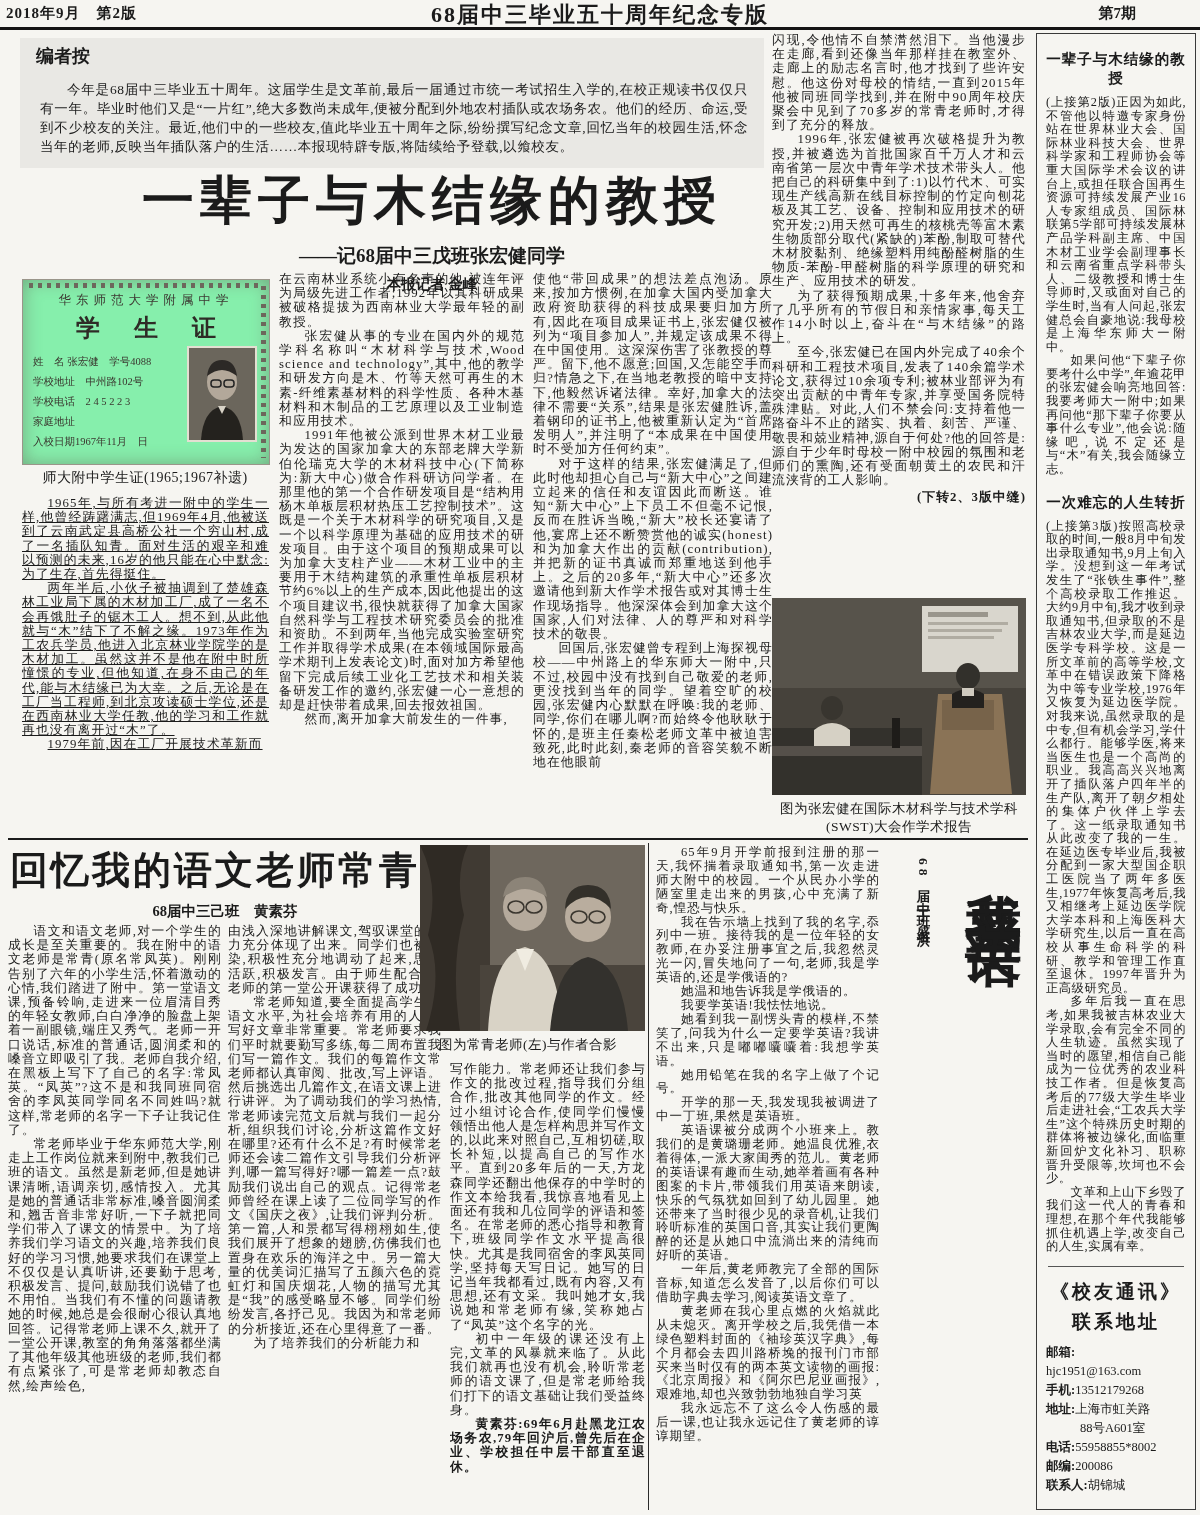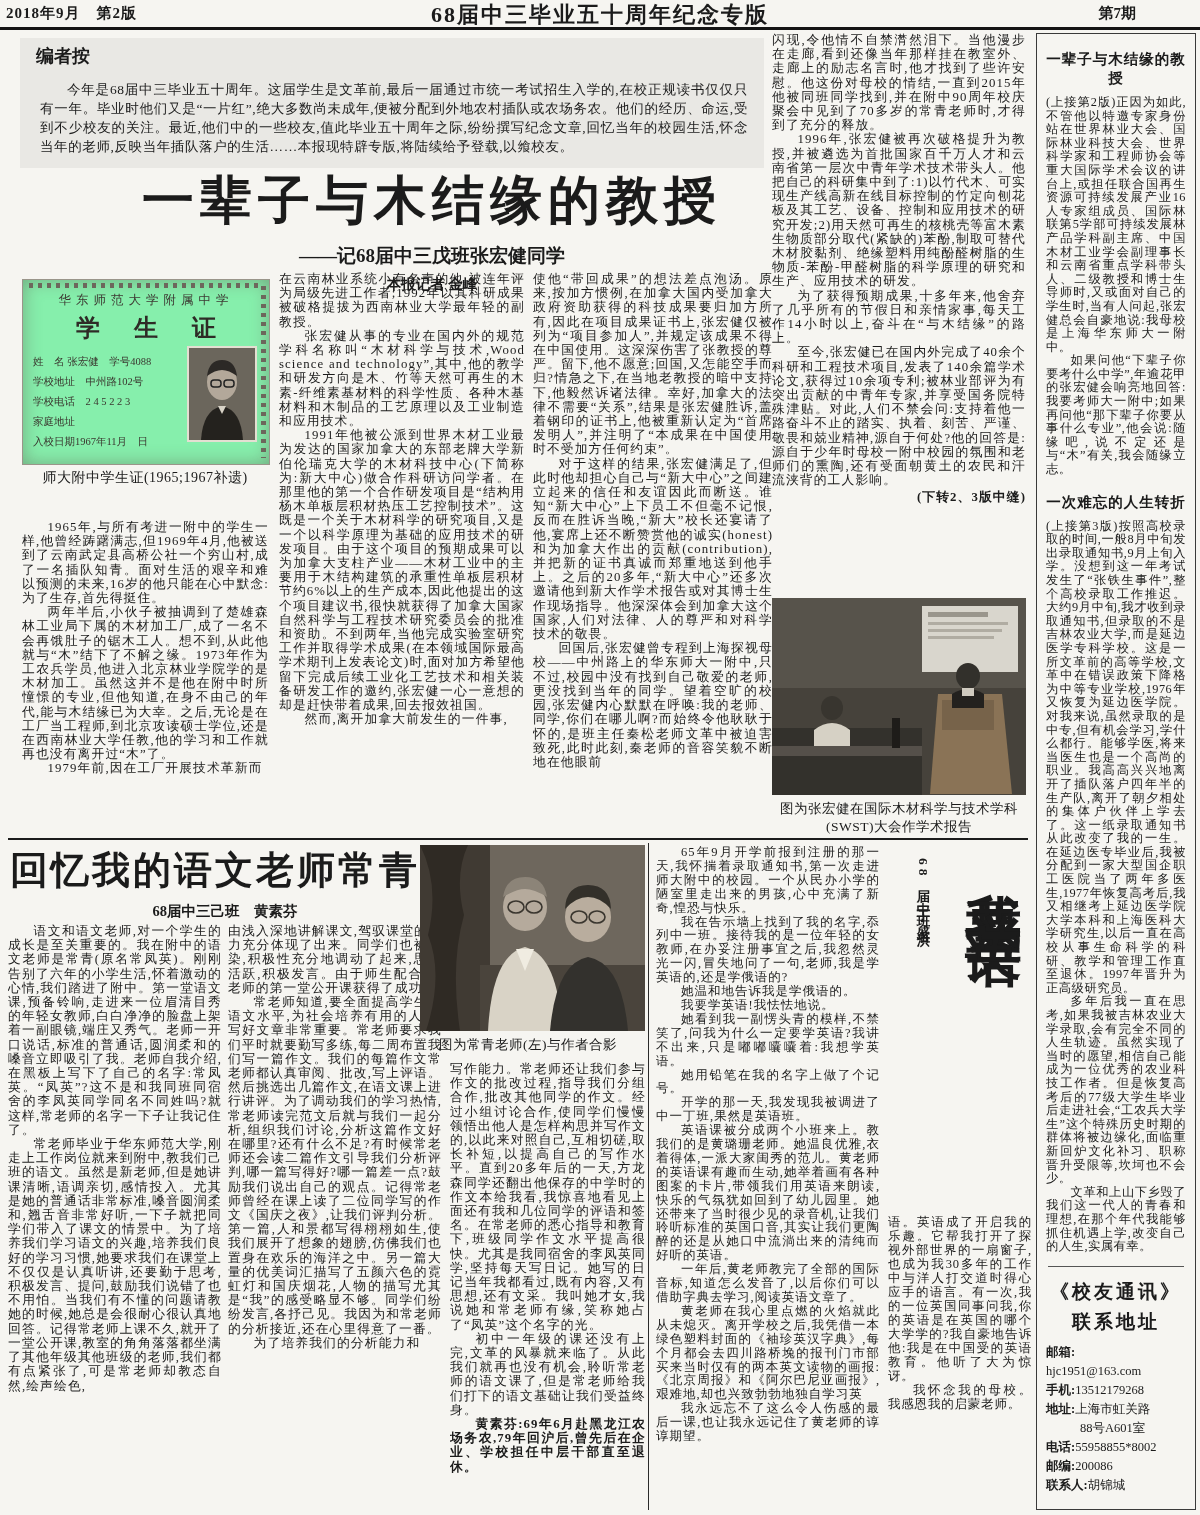--- a/index.html
+++ b/index.html
@@ -22,21 +22,21 @@
   .h1-title{font-size:52px;font-weight:900;letter-spacing:6px;
         font-family:"Liberation Sans","DejaVu Sans",sans-serif;}
   .h1-sub{font-size:19px;font-weight:700;margin-top:7px;}
   .h1-by{font-size:14.5px;font-weight:700;margin-top:6px;}
   
   .col{font-size:12.8px;line-height:14.2px;letter-spacing:1.1px;text-align:justify;overflow:hidden;}
   .col p{margin:0;text-indent:2em;}
   .cont p:first-child{text-indent:0;}
   .jump{font-weight:700;text-align:right;text-indent:0 !important;margin-top:2px !important;}
   .bio{font-weight:700;}
-  .a1c1{left:22px;top:520px;width:247px;height:338px;}
+  .a1c1{left:22px;top:496px;width:247px;height:338px;text-decoration:underline;}
   .a1c2{left:279px;top:272px;width:246px;height:563px;}
   .a1c3{left:533px;top:272px;width:240px;height:563px;}
   .a1c4{left:772px;top:33px;width:254px;height:562px;}
   
   .idcard{left:22px;top:279px;width:246px;height:184px;background:#86efac;border:1px solid #9a958a;
         box-shadow:inset 0 0 18px rgba(90,85,70,.45);}
   .idcard .bead-top{position:absolute;left:6px;top:3px;right:6px;height:5px;
         background:repeating-linear-gradient(90deg,#6d675c 0 4px,transparent 4px 9px);}
   .idcard .bead-right{position:absolute;top:6px;bottom:6px;right:3px;width:5px;
         background:repeating-linear-gradient(180deg,#6d675c 0 4px,transparent 4px 9px);}
@@ -228,24 +228,20 @@
       <p>她用铅笔在我的名字上做了个记号。</p>
       <p>开学的那一天,我发现我被调进了中一丁班,果然是英语班。</p>
       <p>英语课被分成两个小班来上。教我们的是黄璐珊老师。她温良优雅,衣着得体,一派大家闺秀的范儿。黄老师的英语课有趣而生动,她举着画有各种图案的卡片,带领我们用英语来朗读,快乐的气氛犹如回到了幼儿园里。她还带来了当时很少见的录音机,让我们聆听标准的英国口音,其实让我们更陶醉的还是从她口中流淌出来的清纯而好听的英语。</p>
       <p>一年后,黄老师教完了全部的国际音标,知道怎么发音了,以后你们可以借助字典去学习,阅读英语文章了。</p>
       <p>黄老师在我心里点燃的火焰就此从未熄灭。离开学校之后,我凭借一本绿色塑料封面的《袖珍英汉字典》,每个月都会去四川路桥堍的报刊门市部买来当时仅有的两本英文读物的画报:《北京周报》和《阿尔巴尼亚画报》,艰难地,却也兴致勃勃地独自学习英</p>
       <p>我永远忘不了这么令人伤感的最后一课,也让我永远记住了黄老师的谆谆期望。</p>
     </div>
   <div class="abs vbyline">68届 中三丁班 盛名洪</div>
   <div class="abs vtitle">我要学英语</div>
   <div class="abs col a3c2 cont">
-    <div>
-        <p>语。英语成了开启我的乐趣。它帮我打开了探视外部世界的一扇窗子,也成为我30多年的工作中与洋人打交道时得心应手的语言。有一次,我的一位英国同事问我,你的英语是在英国的哪个大学学的?我自豪地告诉他:我是在中国受的英语教育。他听了大为惊讶。</p>
-        <p>我怀念我的母校。我感恩我的启蒙老师。</p>
-      </div>
   </div>
 
   <div class="abs sidebar">
     <div class="sb-in">
       <div class="sb-head">一辈子与木结缘的教授</div>
       <div class="sb">
           <p>(上接第2版)正因为如此,不管他以特邀专家身份站在世界林业大会、国际林业科技大会、世界科学家和工程师协会等重大国际学术会议的讲台上,或担任联合国再生资源可持续发展产业16人专家组成员、国际林联第5学部可持续发展林产品学科副主席、中国木材工业学会副理事长和云南省重点学科带头人、二级教授和博士生导师时,又或面对自己的学生时,当有人问起,张宏健总会自豪地说:我母校是上海华东师大一附中。</p>
           <p>如果问他“下辈子你要考什么中学”,年逾花甲的张宏健会响亮地回答:我要考师大一附中;如果再问他“那下辈子你要从事什么专业”,他会说:随缘吧,说不定还是与“木”有关,我会随缘立志。</p>
         </div>
       <div class="sb-head" style="margin-top:16px;">一次难忘的人生转折</div>

